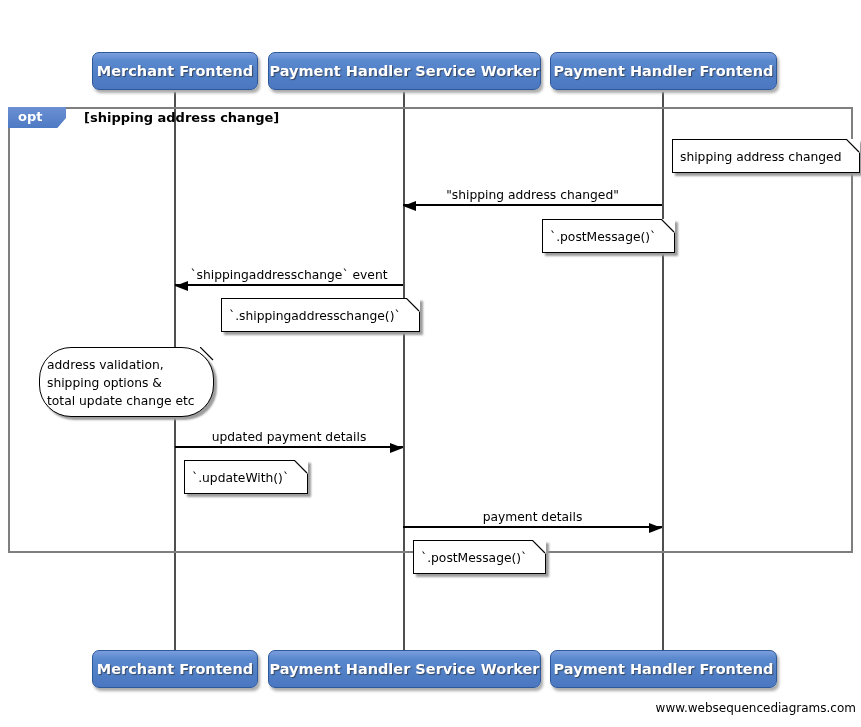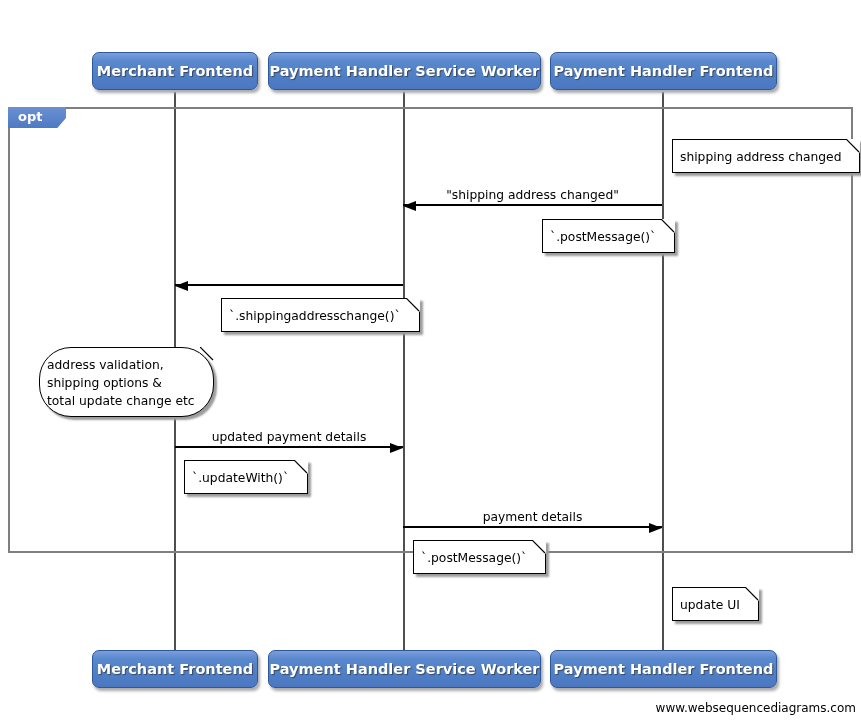--- a/index.html
+++ b/index.html
@@ -62,20 +62,21 @@
 
 <div id="canvas">
 
 
   <div class="lifeline" style="left:174px;"></div>
   <div class="lifeline" style="left:403px;"></div>
   <div class="lifeline" style="left:662px;"></div>
 
   <div class="frame">
     <div class="op-tab">opt</div>
+    <div class="guard">[shipping address change]</div>
   </div>
 
   <div class="actor" style="left:92px;  top:52px; width:166px;">
     <span>Merchant Frontend</span>
   </div>
   <div class="actor" style="left:268px; top:52px; width:273px;">
     <span>Payment Handler Service Worker</span>
   </div>
   <div class="actor" style="left:550px; top:52px; width:227px;">
     <span>Payment Handler Frontend</span>
@@ -107,20 +108,21 @@
 
   <div class="note" style="left:542px; top:219px;">
     <span>`.postMessage()`</span>
     <span class="fold"><svg width="14" height="14" viewBox="0 0 14 14">
           <polygon points="0,0 14,0 14,14" fill="#ffffff"></polygon>
           <polyline points="0,0 13,13" fill="none" stroke="#000" stroke-width="1.2"></polyline>
         </svg></span>
   </div>
 
   <div class="msg" style="left:175px; top:264px; width:228px;">
+    <div class="lbl">`shippingaddresschange` event</div>
     <div class="line"></div>
     <div class="head h-left"></div>
   </div>
 
   <div class="note" style="left:221px; top:298px;">
     <span>`.shippingaddresschange()`</span>
     <span class="fold"><svg width="14" height="14" viewBox="0 0 14 14">
           <polygon points="0,0 14,0 14,14" fill="#ffffff"></polygon>
           <polyline points="0,0 13,13" fill="none" stroke="#000" stroke-width="1.2"></polyline>
         </svg></span>
@@ -157,23 +159,16 @@
   </div>
 
   <div class="note" style="left:413px; top:540px;">
     <span>`.postMessage()`</span>
     <span class="fold"><svg width="14" height="14" viewBox="0 0 14 14">
           <polygon points="0,0 14,0 14,14" fill="#ffffff"></polygon>
           <polyline points="0,0 13,13" fill="none" stroke="#000" stroke-width="1.2"></polyline>
         </svg></span>
   </div>
 
-  <div class="note" style="left:672px; top:587px;">
-    <span>update UI</span>
-    <span class="fold"><svg width="14" height="14" viewBox="0 0 14 14">
-          <polygon points="0,0 14,0 14,14" fill="#ffffff"></polygon>
-          <polyline points="0,0 13,13" fill="none" stroke="#000" stroke-width="1.2"></polyline>
-        </svg></span>
-  </div>
 
   <div class="watermark">www.websequencediagrams.com</div>
 
 </div>
 
 </body></html>

